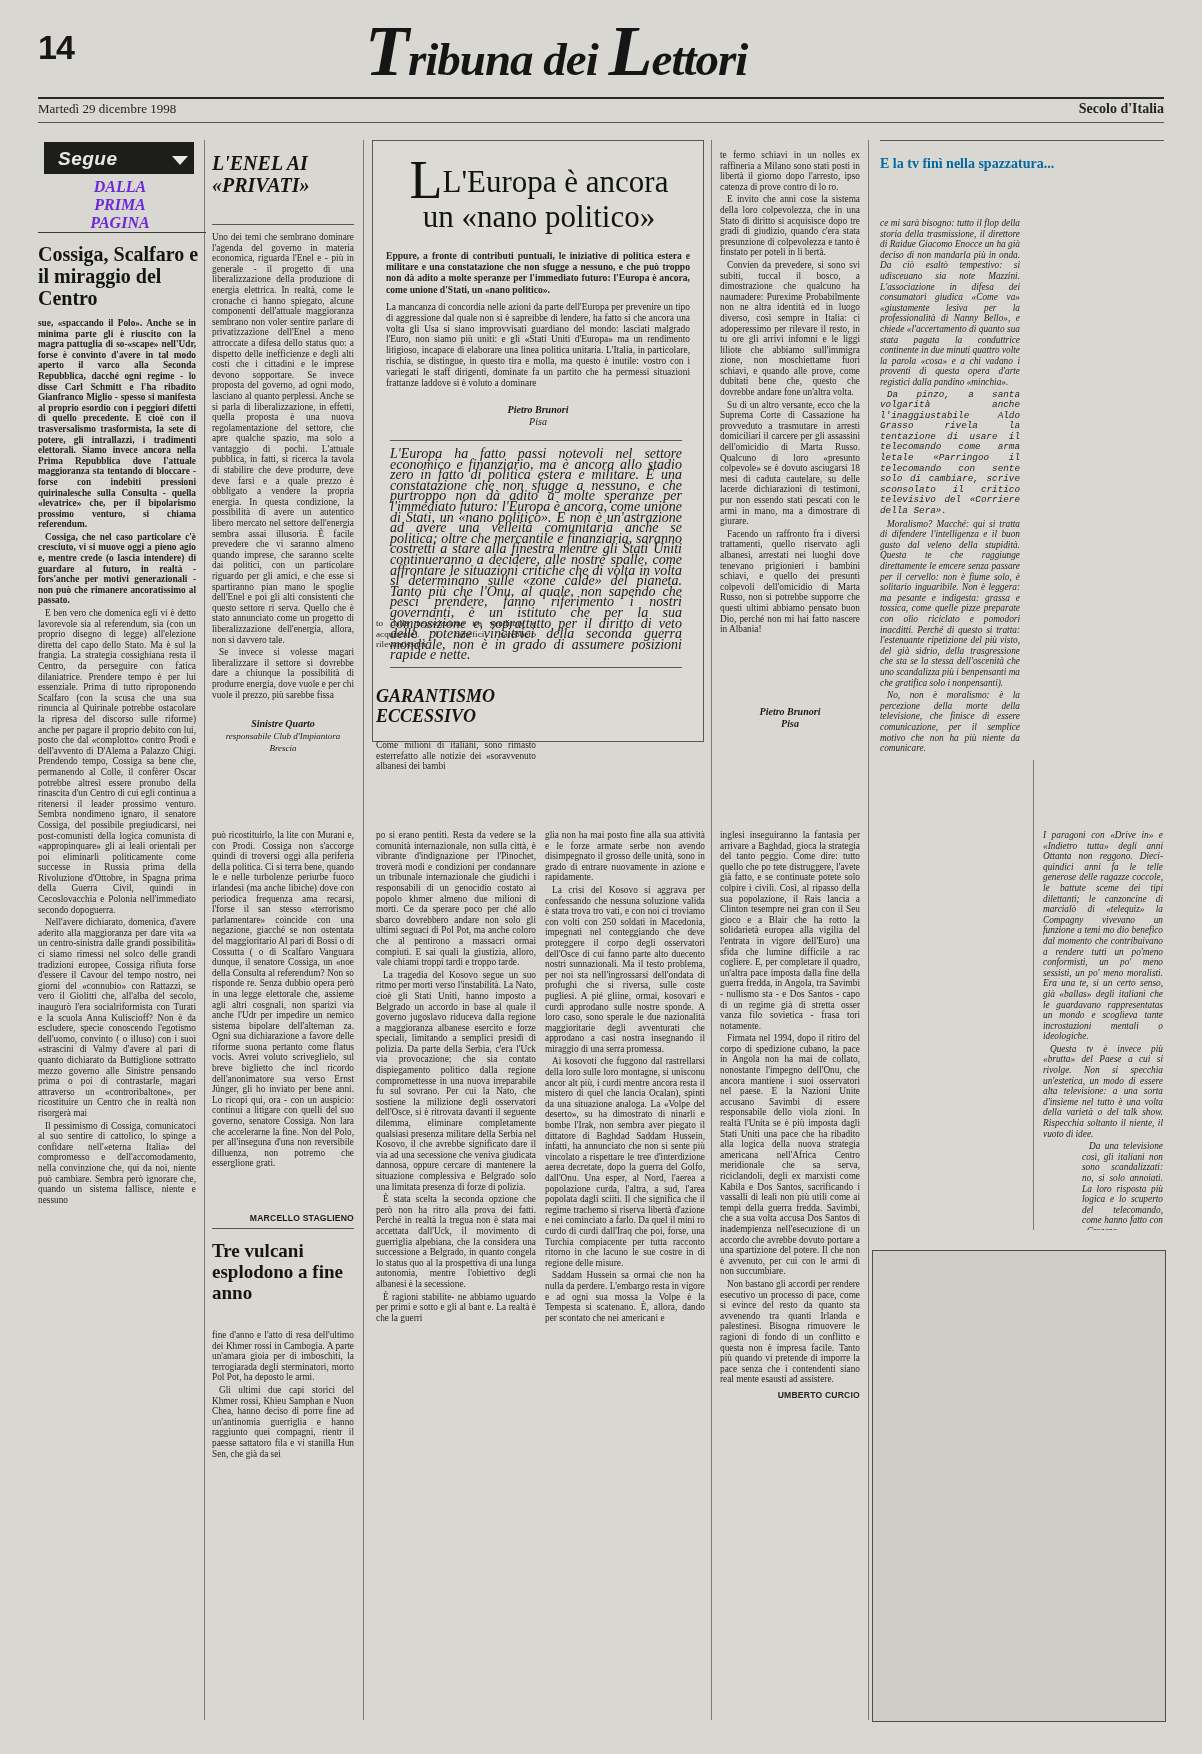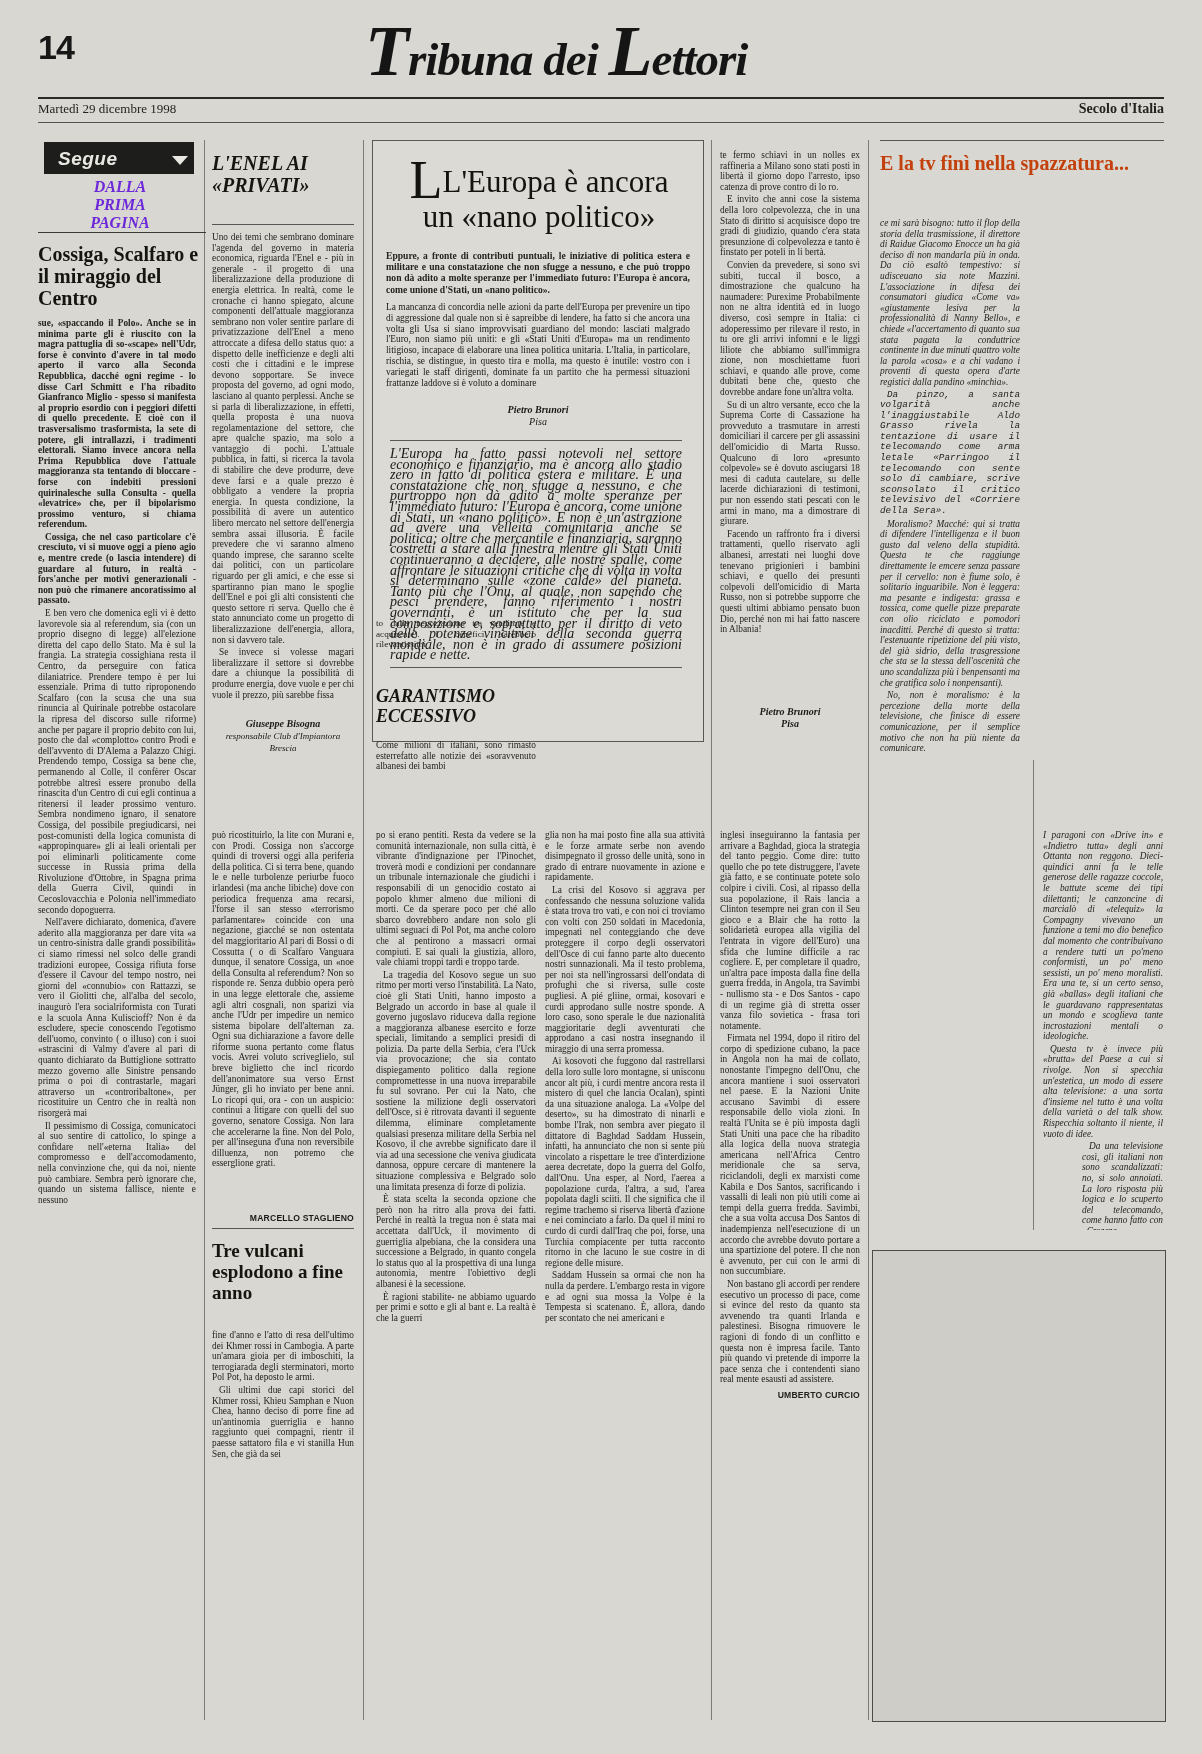--- a/index.html
+++ b/index.html
@@ -141,21 +141,21 @@
   .vulc-head{
     position:absolute;left:212px;top:1240px;width:150px;
     font-family:"Liberation Serif", serif;font-weight:bold;
     font-size:19px;line-height:21px;color:#16160f;
   }
 
   
   .tv-head{
     position:absolute;left:880px;top:152px;width:280px;
     font-family:"Liberation Serif", serif;font-weight:bold;
-    font-size:20px;line-height:23px;color:#c2410c;
+    font-size:14px;line-height:23px;color:#0369a1;
   }
   .tv-rule{position:absolute;left:880px;top:140px;width:284px;height:1px;background:#555;}
   .sig-center{
     text-align:center;font-weight:bold;font-style:italic;font-size:10px;line-height:12px;margin-top:6px;
   }
   .sig-right-small{
     text-align:right;font-weight:bold;font-size:8.6px;margin-top:5px;
     font-family:"Liberation Sans", sans-serif;letter-spacing:0.2px;
   }
 
@@ -202,21 +202,21 @@
     <p>Il pessimismo di Cossiga, comunicatoci al suo sentire di cattolico, lo spinge a confidare nell'«eterna Italia» del compromesso e dell'accomodamento, nella convinzione che, qui da noi, niente può cambiare. Sembra però ignorare che, quando un sistema fallisce, niente e nessuno</p>
   </div>
 
   <div class="enel-head">L'ENEL AI «PRIVATI»</div>
   <div class="enel-rule"></div>
   <div class="col" style="left:212px;top:232px;width:142px;height:480px;">
     <p class="first">Uno dei temi che sembrano dominare l'agenda del governo in materia economica, riguarda l'Enel e - più in generale - il progetto di una liberalizzazione della produzione di energia elettrica. In realtà, come le cronache ci hanno spiegato, alcune componenti dell'attuale maggioranza sembrano non voler sentire parlare di privatizzazione dell'Enel a meno attroccate a difesa dello status quo: a dispetto delle inefficienze e degli alti costi che i cittadini e le imprese devono sopportare. Se invece proposta del governo, ad ogni modo, lasciano al quanto perplessi. Anche se si parla di liberalizzazione, in effetti, quella proposta è una nuova regolamentazione del settore, che apre qualche spazio, ma solo a vantaggio di pochi. L'attuale pubblica, in fatti, si ricerca la tavola di stabilire che deve produrre, deve deve farsi e a quale prezzo è obbligato a vendere la propria energia. In questa condizione, la possibilità di avere un autentico libero mercato nel settore dell'energia sembra assai illusoria. È facile prevedere che vi saranno almeno quando imprese, che saranno scelte dai politici, con un particolare riguardo per gli amici, e che esse si spartiranno pian mano le spoglie dell'Enel e poi gli alti consistenti che questo settore ri serva. Quello che è stato annunciato come un progetto di liberalizzazione dell'energia, allora, non si davvero tale.</p>
     <p>Se invece si volesse magari liberalizzare il settore si dovrebbe dare a chiunque la possibilità di produrre energia, dove vuole e per chi vuole il prezzo, più sarebbe fissa</p>
   </div>
   <div style="position:absolute;left:212px;top:712px;width:142px;" class="sig-center">
-    <div>Giuseppe Bisogna</div>
+    <div>Sinistre Quarto</div>
     <div style="font-weight:normal;font-size:9px;">responsabile Club d'Impiantora</div>
     <div style="font-weight:normal;font-size:9px;">Brescia</div>
   </div>
 
   <div class="col" style="left:212px;top:830px;width:142px;height:390px;">
     <p class="first">può ricostituirlo, la lite con Murani e, con Prodi. Cossiga non s'accorge quindi di troversi oggi alla periferia della politica. Ci si terra bene, quando le e nelle turbolenze periurbe fuoco irlandesi (ma anche libiche) dove con periodica frequenza ama recarsi, l'forse il san stesso «terrorismo parlamentare» coincide con una negazione, giacché se non ostentata del maggioritario  Al pari di Bossi o di Cossutta ( o di Scalfaro Vanguara dunque, il senatore Cossiga, un «noe della Consulta al referendum? Non so risponde re. Senza dubbio opera però in una legge elettorale che, assieme agli altri cosgnali, non sparizi via anche l'Udr per impedire un nemico sistema bipolare dell'alternan za. Ogni sua dichiarazione a favore delle riforme suona pertanto come flatus vocis. Avrei voluto scriveglielo, sul breve biglietto che incl ricordo dell'anonimatore sua verso Ernst Jünger, gli ho inviato per bene anni. Lo ricopi qui, ora - con un auspicio: continui a litigare con quelli del suo governo, senatore Cossiga. Non lara che accelerarne la fine. Non del Polo, per all'inseguna d'una non reversibile dilluenza, non potremo che esserglione grati.</p>
   </div>
   <div style="position:absolute;left:212px;top:1208px;width:142px;" class="sig-right-small">MARCELLO STAGLIENO</div>
   <div class="vulc-rule"></div>
   <div class="vulc-head">Tre vulcani esplodono a fine anno</div>

